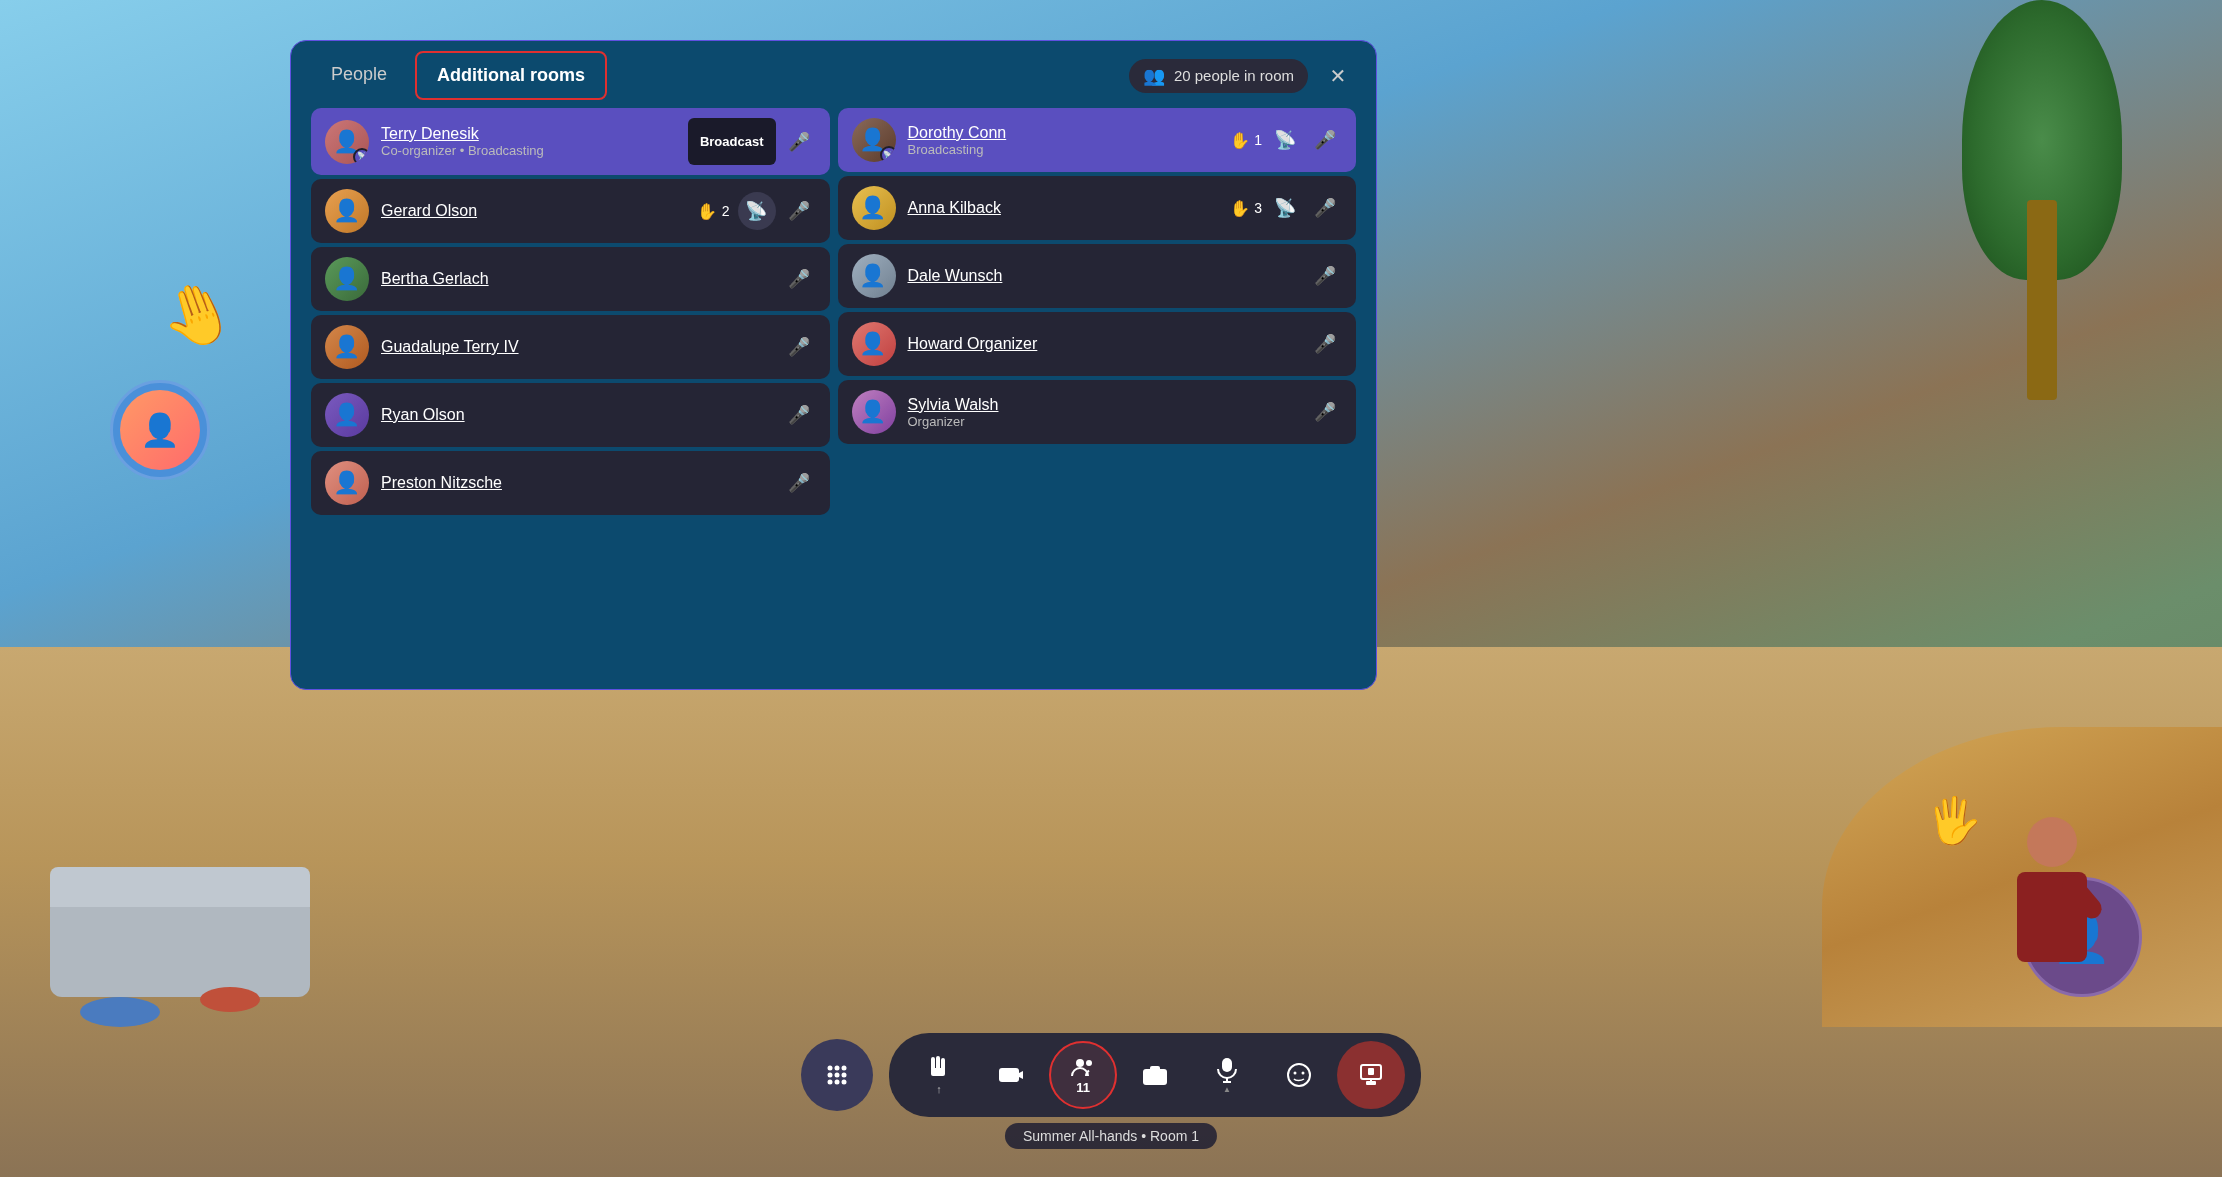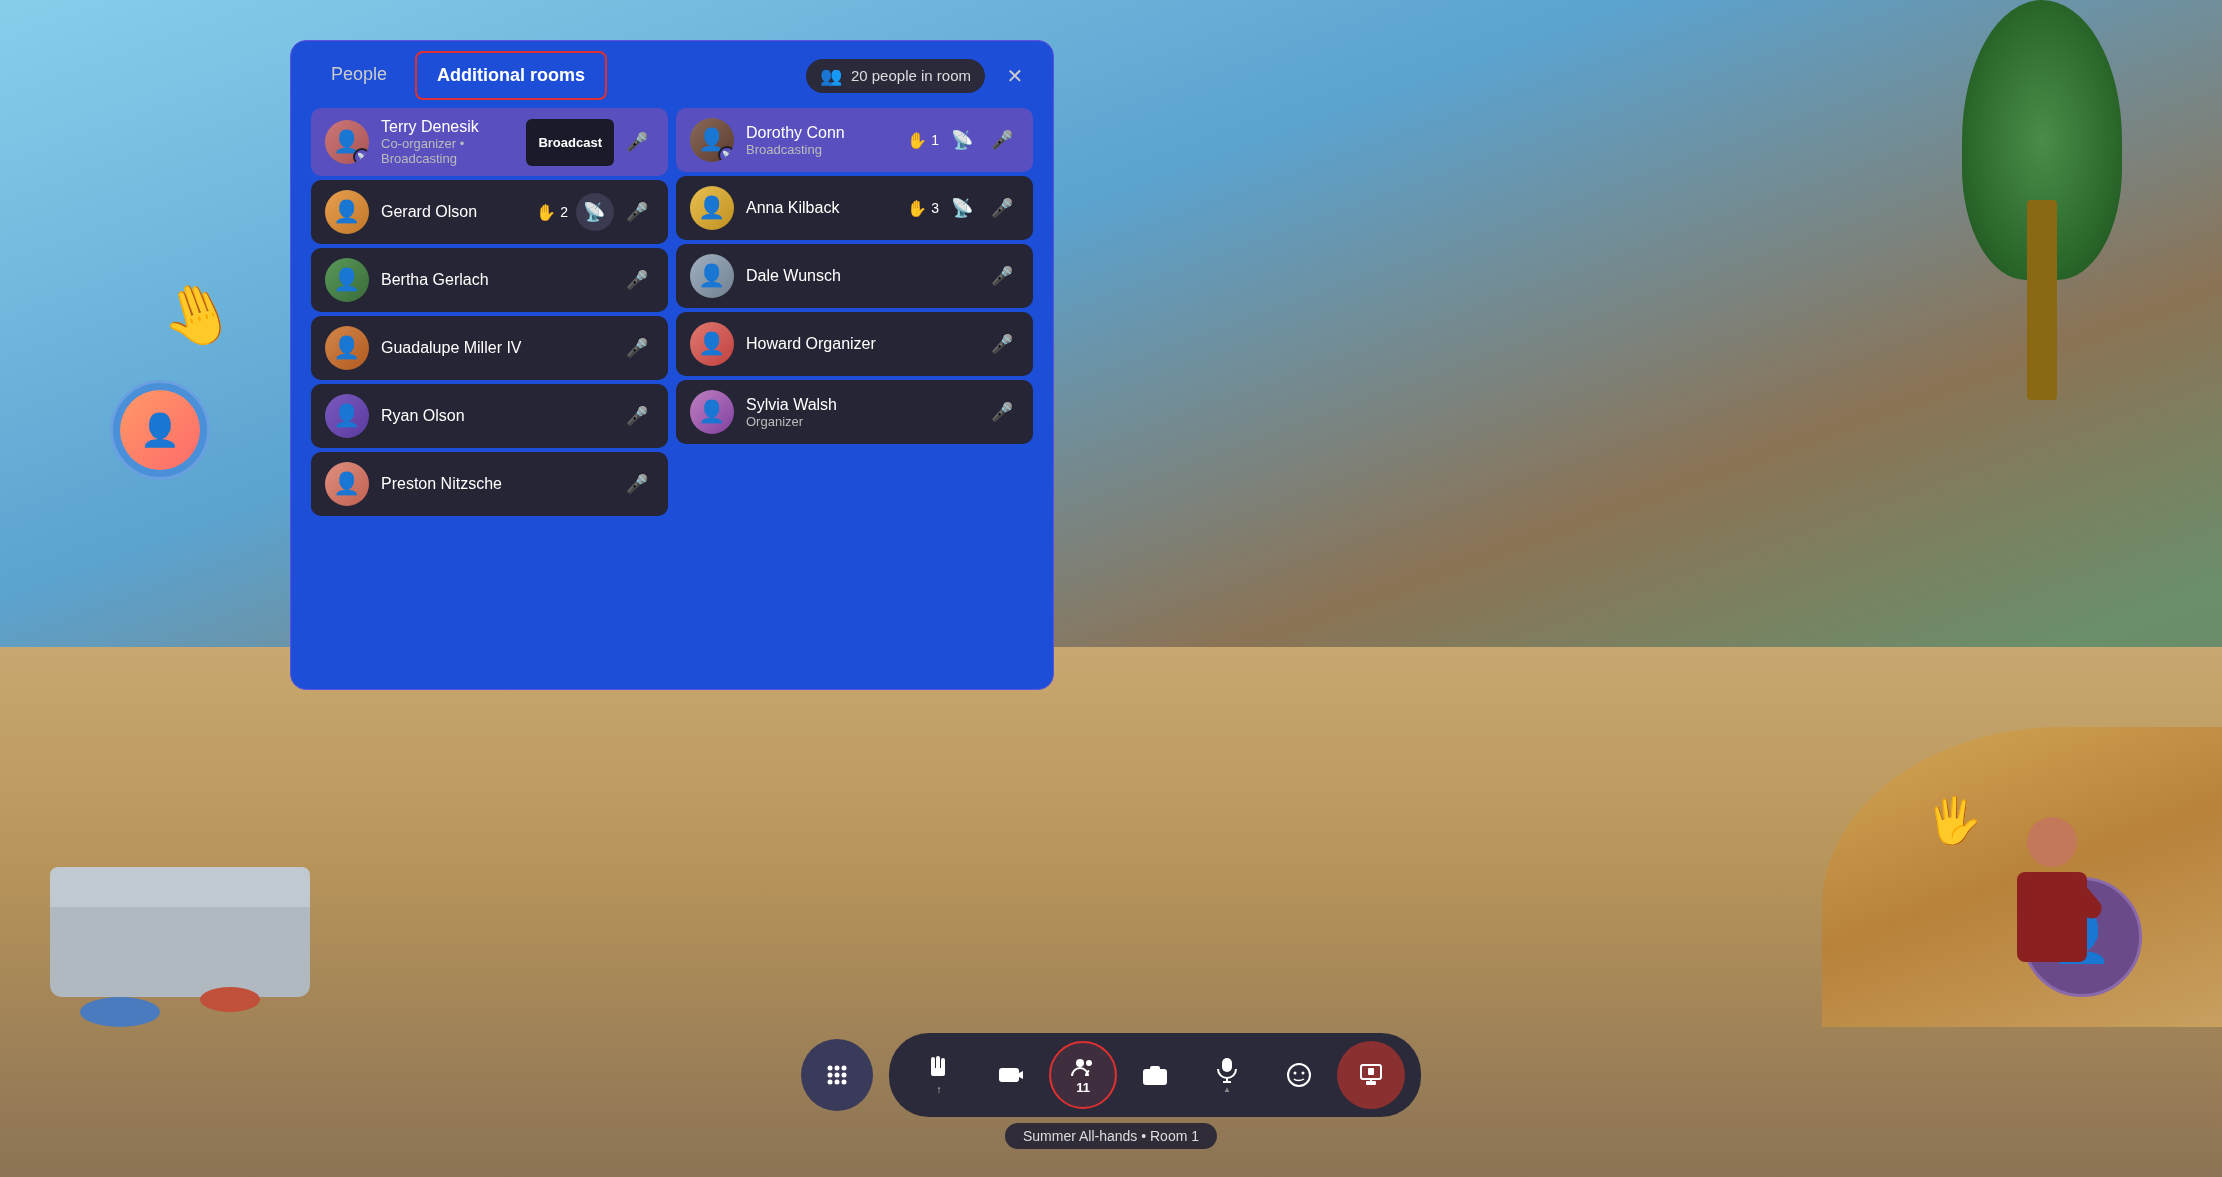--- a/index.html
+++ b/index.html
@@ -215,23 +215,23 @@
       background: linear-gradient(160deg, #d4a857 0%, #b8823a 50%, #c8a060 100%);
       border-radius: 60% 0 0 0;
       z-index: 0;
     }
 
     
     .main-panel {
       position: absolute;
       left: 290px;
       top: 40px;
-      width: 764px;
+      width: 1087px;
       height: 650px;
-      background: #1d4ed8;
+      background: #0c4a6e;
       border-radius: 16px;
       border: 1.5px solid #6050e0;
       z-index: 10;
       display: flex;
       flex-direction: column;
       overflow: hidden;
     }
 
     
     .tab-bar {
@@ -383,20 +383,21 @@
 
     .person-info {
       flex: 1;
       display: flex;
       flex-direction: column;
     }
     .person-name {
       color: #fff;
       font-size: 16px;
       font-weight: 500;
+      text-decoration: underline;
     }
     .person-role {
       color: #bbb;
       font-size: 13px;
     }
 
     .person-actions {
       display: flex;
       align-items: center;
       gap: 8px;
@@ -618,21 +619,21 @@
         <div class="person-actions">
           <span class="action-icon" style="color:#666;">🎤</span>
         </div>
       </div>
 
       <div class="person-row">
         <div class="person-avatar" style="background:linear-gradient(135deg,#d4874a,#b05a20);">
           <span style="font-size:22px;">👤</span>
         </div>
         <div class="person-info">
-          <span class="person-name">Guadalupe Miller IV</span>
+          <span class="person-name">Guadalupe Terry IV</span>
         </div>
         <div class="person-actions">
           <span class="action-icon">🎤</span>
         </div>
       </div>
 
       <div class="person-row">
         <div class="person-avatar" style="background:linear-gradient(135deg,#7a5abf,#5a3a9f);">
           <span style="font-size:22px;">👤</span>
         </div>

